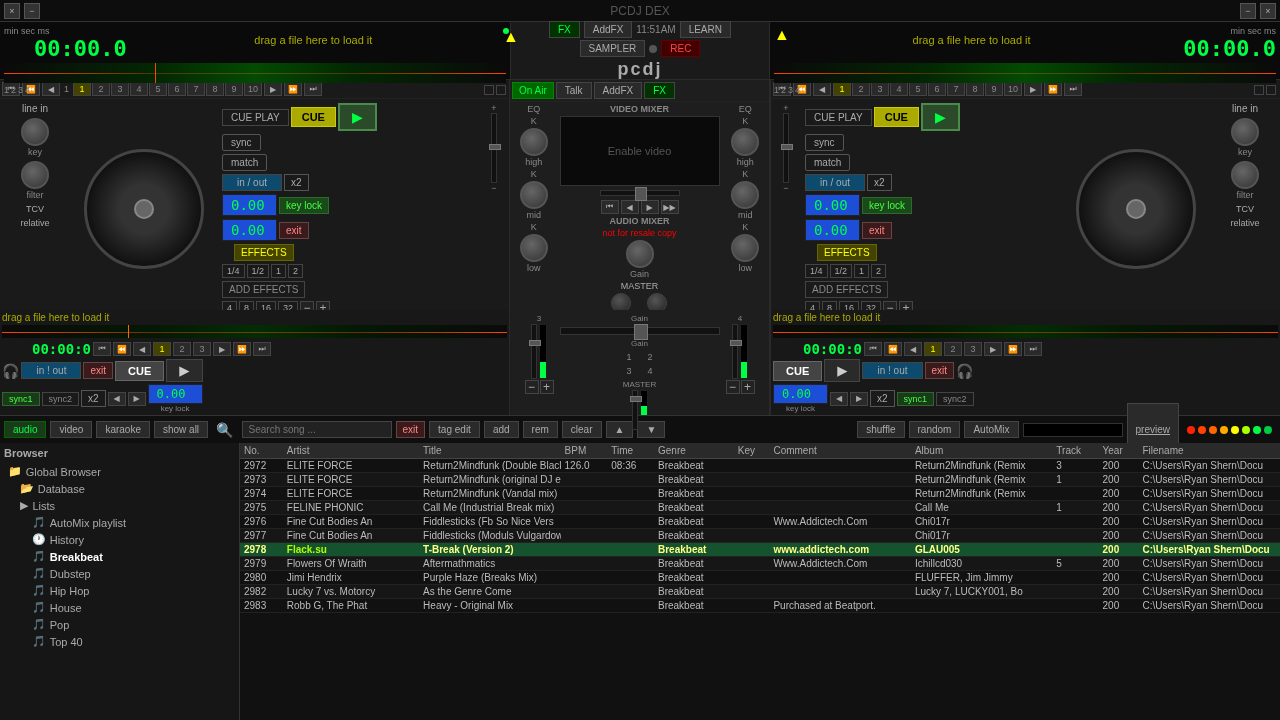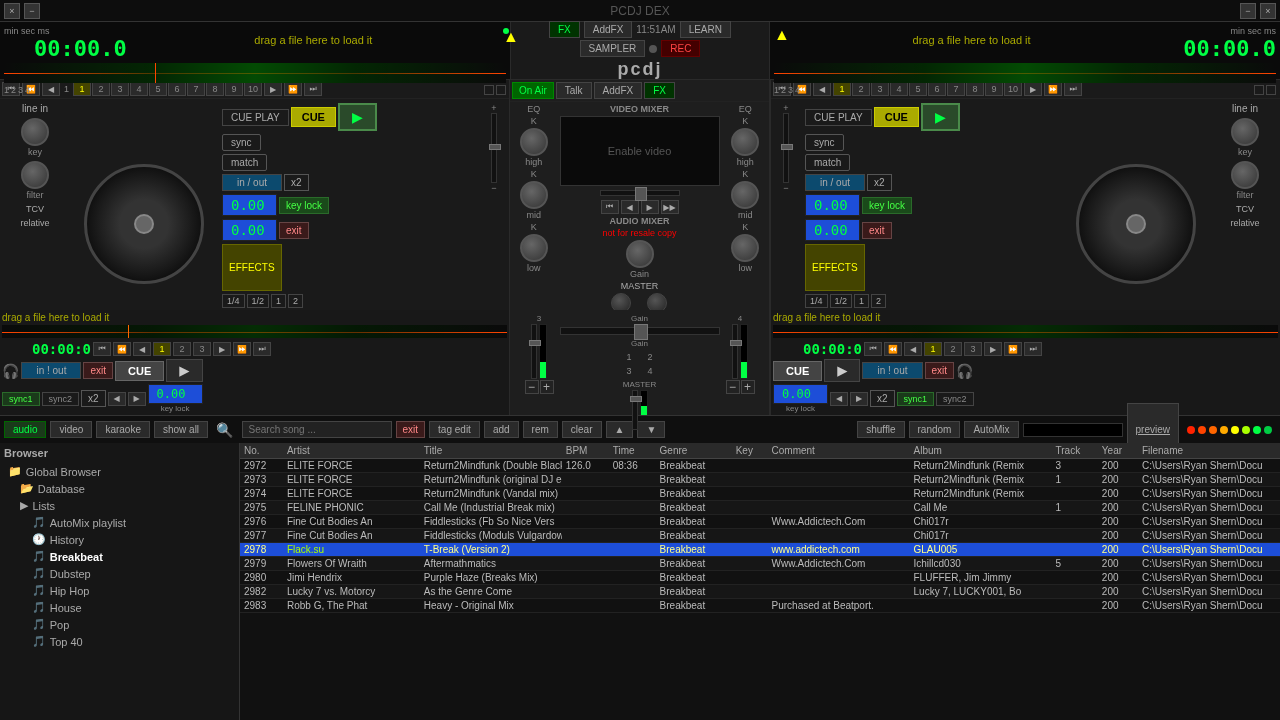--- a/index.html
+++ b/index.html
@@ -96,21 +96,21 @@
     }
     .song-table td {
       padding: 1px 4px;
       color: #bbb;
       border-bottom: 1px solid #222;
       white-space: nowrap;
       overflow: hidden;
       max-width: 100px;
     }
     .song-table tr:nth-child(even) td { background: #161616; }
-    .song-table tr.highlighted td { background: #1d4ed8; color: #ffff88; }
+    .song-table tr.highlighted td { background: #14532d; color: #ffff88; font-weight: bold; }
 
     
     .full-layout {
       width: 1280px;
       height: 720px;
       background: #141414;
       display: flex;
       flex-direction: column;
     }
 
@@ -251,23 +251,24 @@
       border: 1px solid #777;
       position: absolute;
       left: -3px;
       top: 30px;
     }
 
     .effects-btn {
       background: #444400;
       border: 1px solid #666600;
       color: #ffff00;
-      padding: 17px 6px;
-      font-size: 10px;
-      cursor: pointer;
+      padding: 2px 6px;
+      font-size: 10px;
+      cursor: pointer;
+      margin-left: 12px;
     }
     .add-effects-btn {
       background: #1a1a1a;
       border: 1px solid #444;
       color: #888;
       padding: 2px 6px;
       font-size: 10px;
       cursor: pointer;
     }
 

